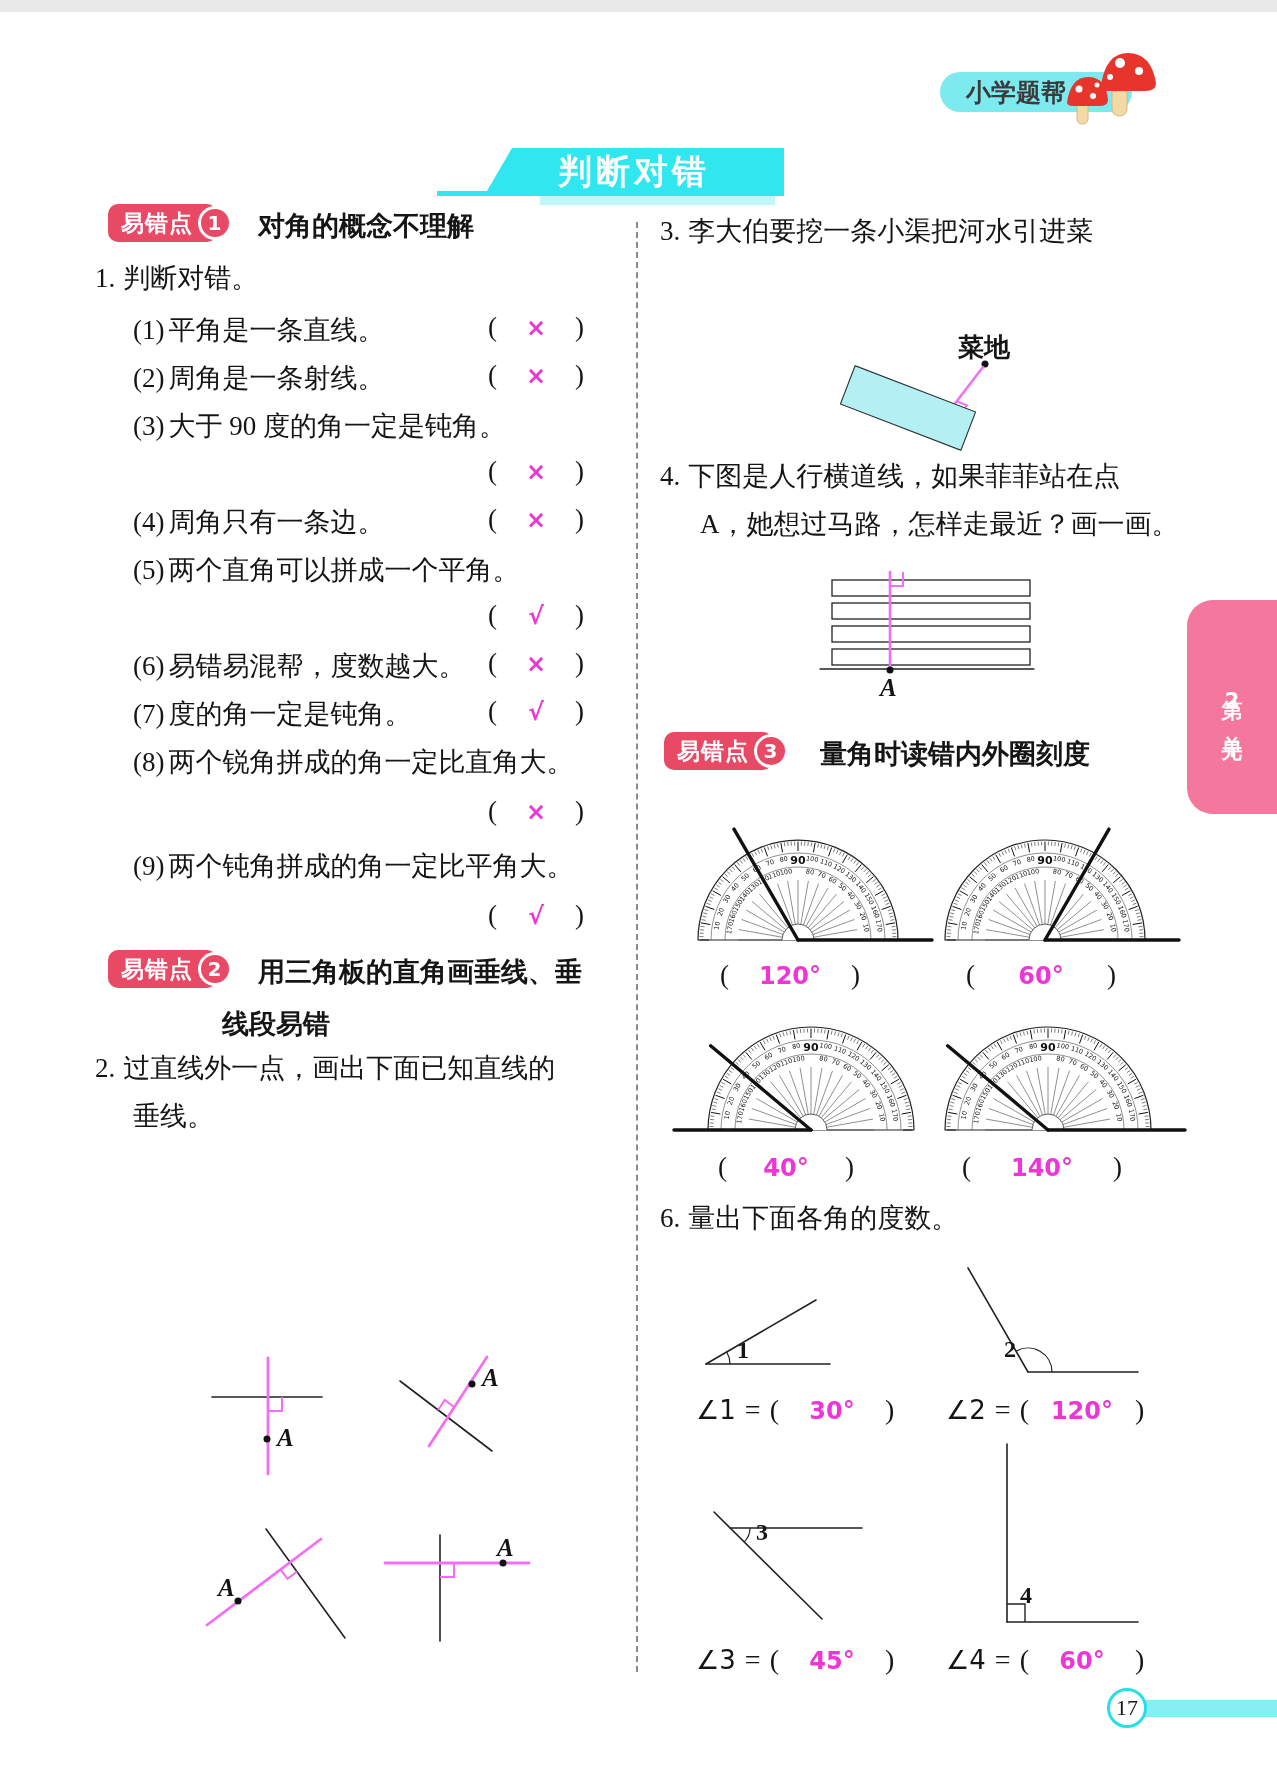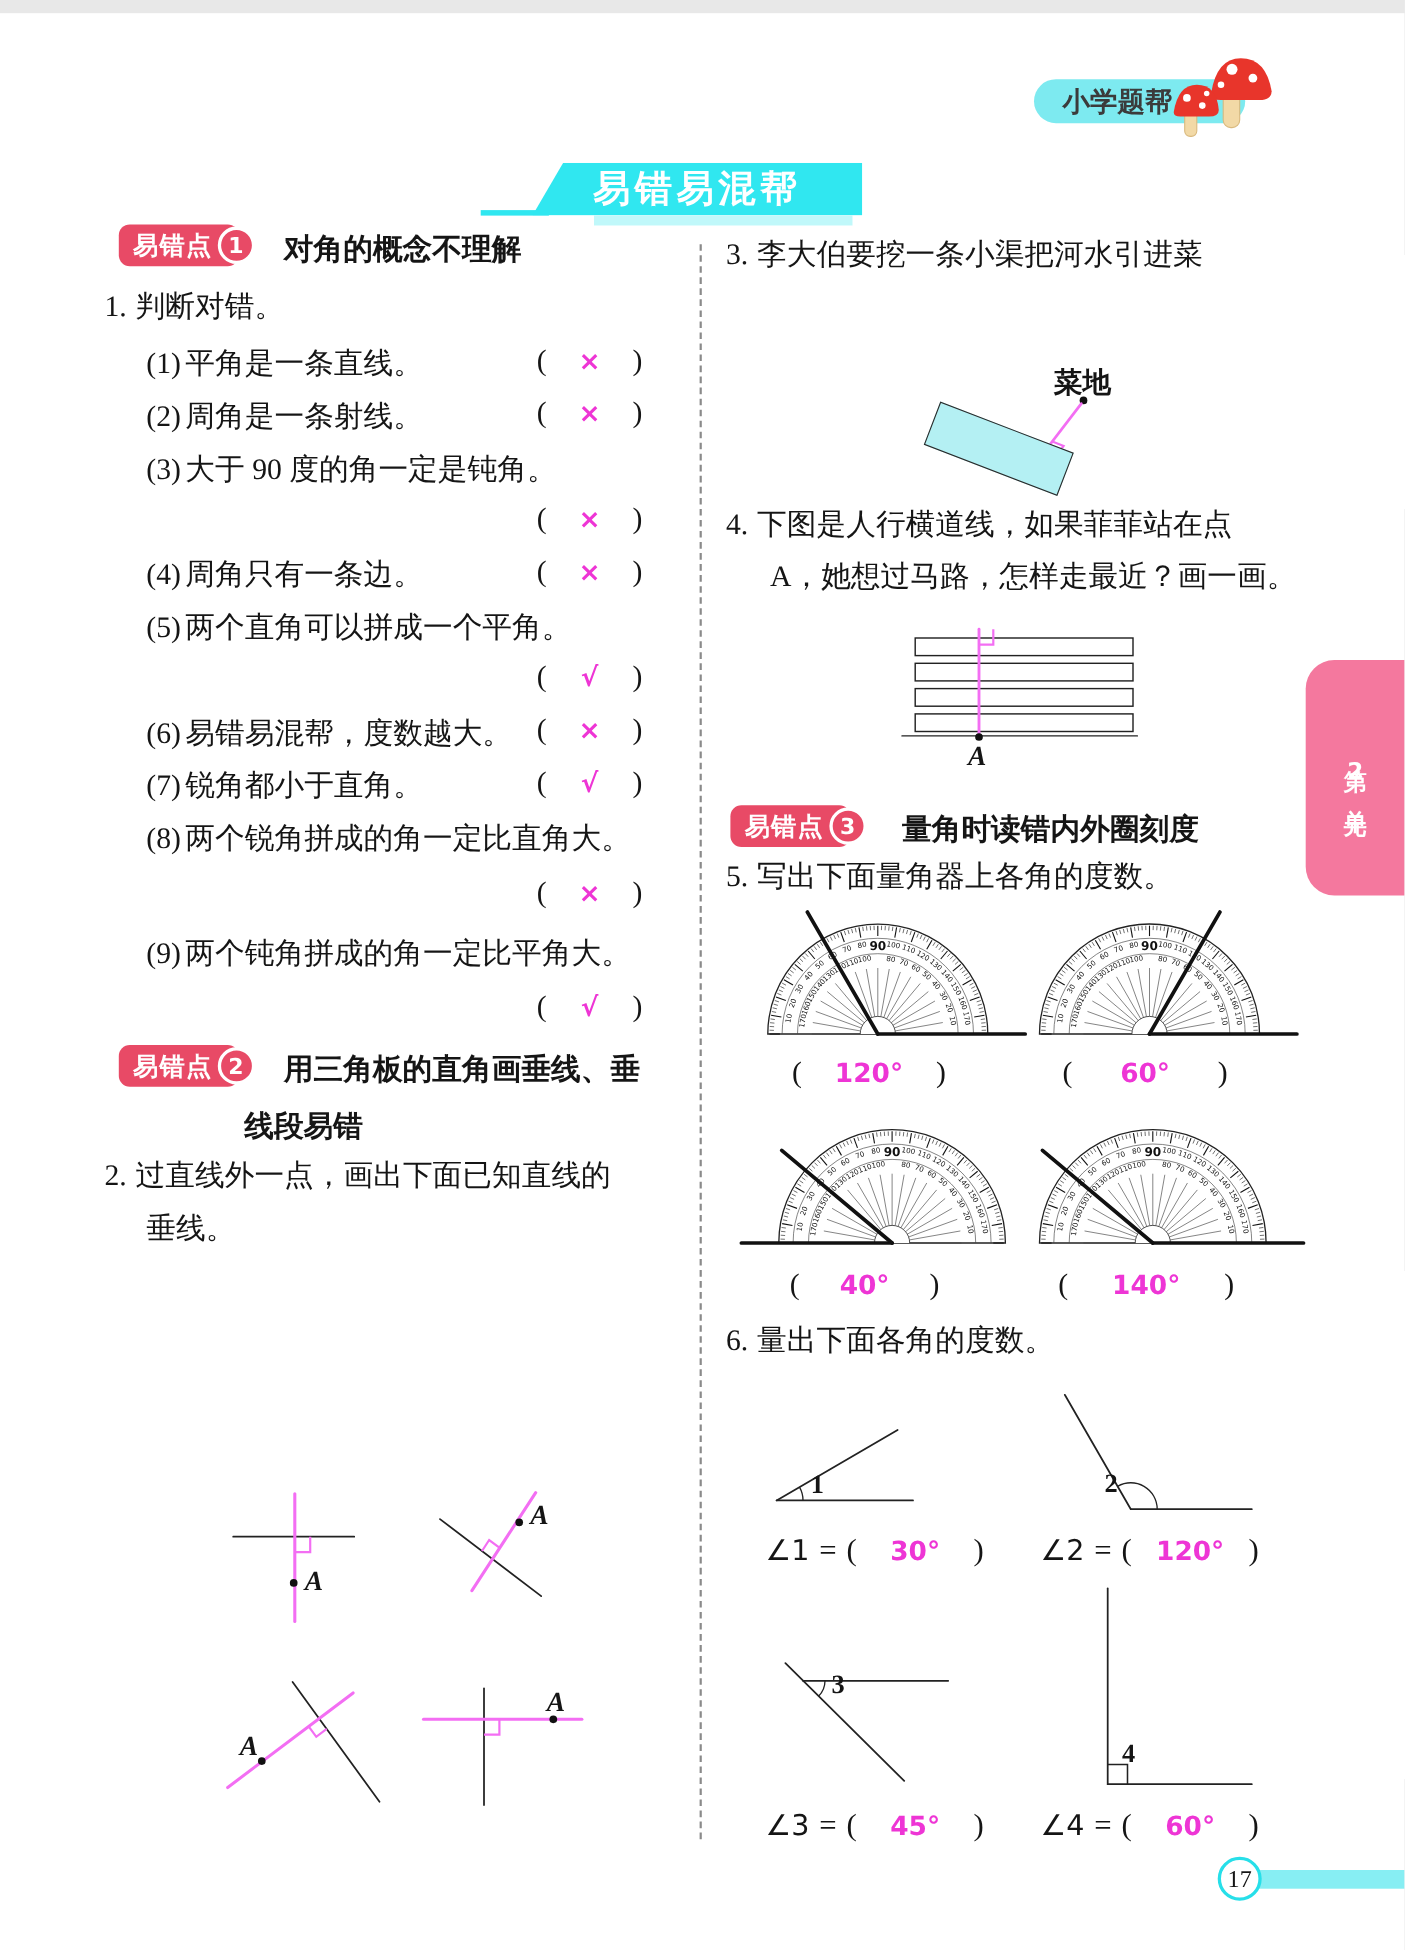--- a/index.html
+++ b/index.html
@@ -72,21 +72,21 @@
       <circle cx="62" cy="27" r="3" fill="#fff"></circle>
     <rect x="29" y="50" width="11" height="24" rx="5" fill="#f2d9a6" stroke="#d9b97e"></rect>
     <path d="M19 52 Q23 27 40 27 Q58 27 60 50 Q60 56 51 56 L25 56 Q19 56 19 52 Z" fill="#e8352b"></path>
     <circle cx="31" cy="39" r="3.5" fill="#fff"></circle>
       <circle cx="45" cy="46" r="3" fill="#fff"></circle>
       <circle cx="49" cy="35" r="2.5" fill="#fff"></circle>
   </svg>
   <div class="abs banner-shadow"></div>
   <div class="abs banner-tail"></div>
   <div class="abs banner-shape">
-    <span>易错易混帮</span>
+    <span>判断对错</span>
   </div>
 
   <div class="abs divider"></div>
 
   <svg id="fig-layer" class="abs" style="left:0;top:0" width="1277" height="1773">
       <line x1="212" y1="1385" x2="322" y2="1385" stroke="#222" stroke-width="1.6" stroke-linecap="round"></line>
       <line x1="268" y1="1346" x2="268" y2="1462" stroke="#f36ef3" stroke-width="2.8" stroke-linecap="round"></line>
       <polyline points="282,1385 282,1399 268,1399" fill="none" stroke="#f36ef3" stroke-width="2"></polyline>
       <circle cx="267" cy="1427" r="3.5" fill="#111"></circle>
       <line x1="400" y1="1369" x2="492" y2="1439" stroke="#222" stroke-width="1.6" stroke-linecap="round"></line>
@@ -761,21 +761,21 @@
         <span>(</span>
         <span class="mark">√</span>
         <span>)</span>
       </div>
       <div class="q1-row" style="top: 636px;"><span style="margin-right: 4px;">(6)</span><span>易错易混帮，度数越大。</span></div>
       <div class="ans-group" style="top: 636px;">
         <span>(</span>
         <span class="mark">×</span>
         <span>)</span>
       </div>
-      <div class="q1-row" style="top: 684px;"><span style="margin-right: 4px;">(7)</span><span>锐角都小于直角。</span></div>
+      <div class="q1-row" style="top: 684px;"><span style="margin-right: 4px;">(7)</span><span>度的角一定是钝角。</span></div>
       <div class="ans-group" style="top: 684px;">
         <span>(</span>
         <span class="mark">√</span>
         <span>)</span>
       </div>
       <div class="q1-row" style="top: 732px;"><span style="margin-right: 4px;">(8)</span><span>两个锐角拼成的角一定比直角大。</span></div>
       <div class="ans-group" style="top: 784px;">
         <span>(</span>
         <span class="mark">×</span>
         <span>)</span>
@@ -816,23 +816,20 @@
   </div>
   <div class="bt" style="left:700px;top:496px">A，她想过马路，怎样走最近？画一画。</div>
   <div class="pt-label" style="left:880px;top:662px">A</div>
 
   <div class="abs eb" style="left:664px;top:720px">
     <span>易错点</span>
     <span class="num">3</span>
   </div>
   <div class="eb-title" style="left:820px;top:724px">量角时读错内外圈刻度</div>
 
-  <div class="bt" style="left:660px;top:768px">
-    <span class="num-prefix">5.</span><span>写出下面量角器上各角的度数。</span>
-  </div>
 
   <div class="deg-group" style="left:720px;top:948px;width:140px">
     <span>(</span>
     <span class="deg-val">120°</span>
     <span>)</span>
   </div>
   <div class="deg-group" style="left:966px;top:948px;width:150px">
     <span>(</span>
     <span class="deg-val">60°</span>
     <span>)</span>

